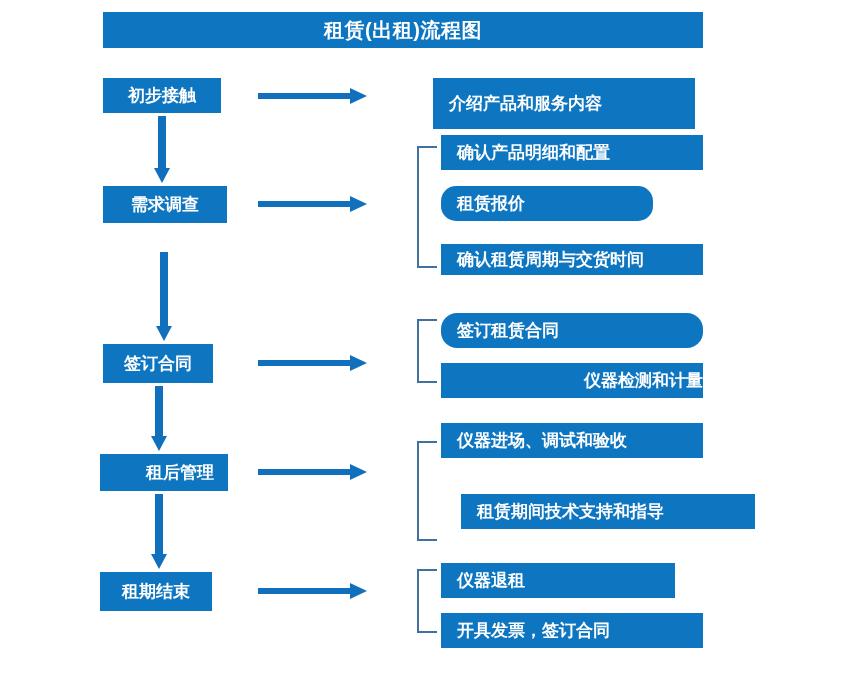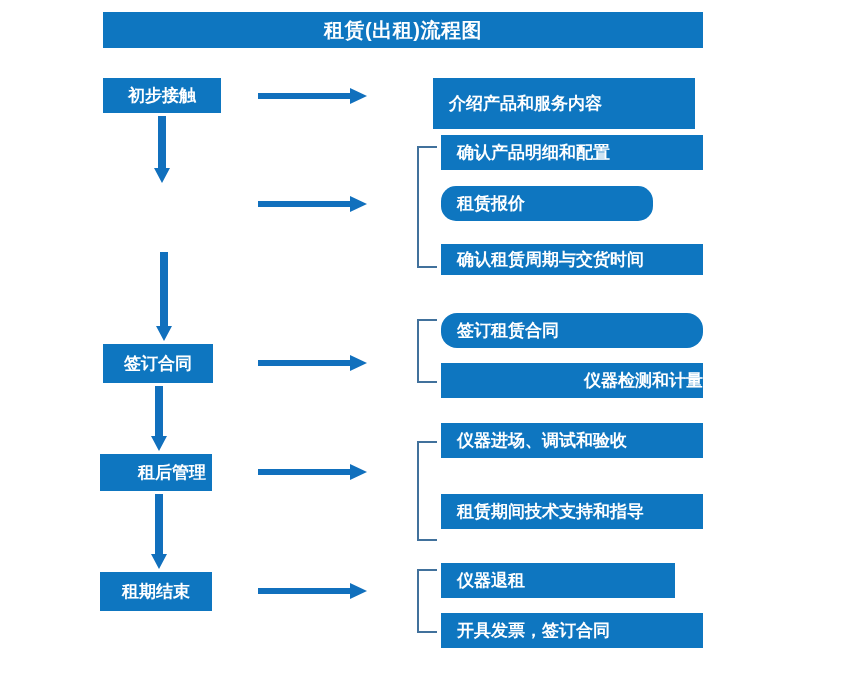--- a/index.html
+++ b/index.html
@@ -95,26 +95,29 @@
 <div id="canvas">
 
   <div class="title-bar">
     <span class="title-text">租赁(出租)流程图</span>
   </div>
 
   <div class="box stage-box" style="left:103px; top:78px; width:118px; height:35px;">
     <span class="box-label">初步接触</span>
   </div>
 
+  <div class="box stage-box" style="left:103px; top:186px; width:124px; height:37px;">
+    <span class="box-label">需求调查</span>
+  </div>
 
   <div class="box stage-box" style="left:103px; top:344px; width:110px; height:39px;">
     <span class="box-label">签订合同</span>
   </div>
 
-  <div class="box stage-box" style="left:100px; top:454px; width:112px; height:37px;padding-left:32px;">
+  <div class="box stage-box" style="left:100px; top:454px; width:128px; height:37px;padding-left:32px;">
     <span class="box-label">租后管理</span>
   </div>
 
   <div class="box stage-box" style="left:100px; top:572px; width:112px; height:39px;">
     <span class="box-label">租期结束</span>
   </div>
 
   <svg class="arrow-down" style="left:153px; top:116px; width:18px; height:68px;" viewBox="0 0 18 68">
     <rect x="5" y="0" width="8" height="54" fill="#1170BD"></rect>
     <polygon points="9,67 1,52 17,52" fill="#1170BD"></polygon>
@@ -193,21 +196,21 @@
   <div class="box detail-box" style="left:441px; top:313px; width:262px; height:35px;border-radius:16px;">
     <span class="box-label">签订租赁合同</span>
   </div>
   <div class="box detail-box" style="left:441px; top:363px; width:262px; height:35px;justify-content:flex-end;">
     <span class="box-label">仪器检测和计量</span>
   </div>
 
   <div class="box detail-box" style="left:441px; top:423px; width:262px; height:35px;">
     <span class="box-label">仪器进场、调试和验收</span>
   </div>
-  <div class="box detail-box" style="left:441px; top:494px; width:262px; height:35px;">
+  <div class="box detail-box" style="left:461px; top:494px; width:294px; height:35px;">
     <span class="box-label">租赁期间技术支持和指导</span>
   </div>
 
   <div class="box detail-box" style="left:441px; top:563px; width:234px; height:35px;">
     <span class="box-label">仪器退租</span>
   </div>
   <div class="box detail-box" style="left:441px; top:613px; width:262px; height:35px;">
     <span class="box-label">开具发票，签订合同</span>
   </div>
 

